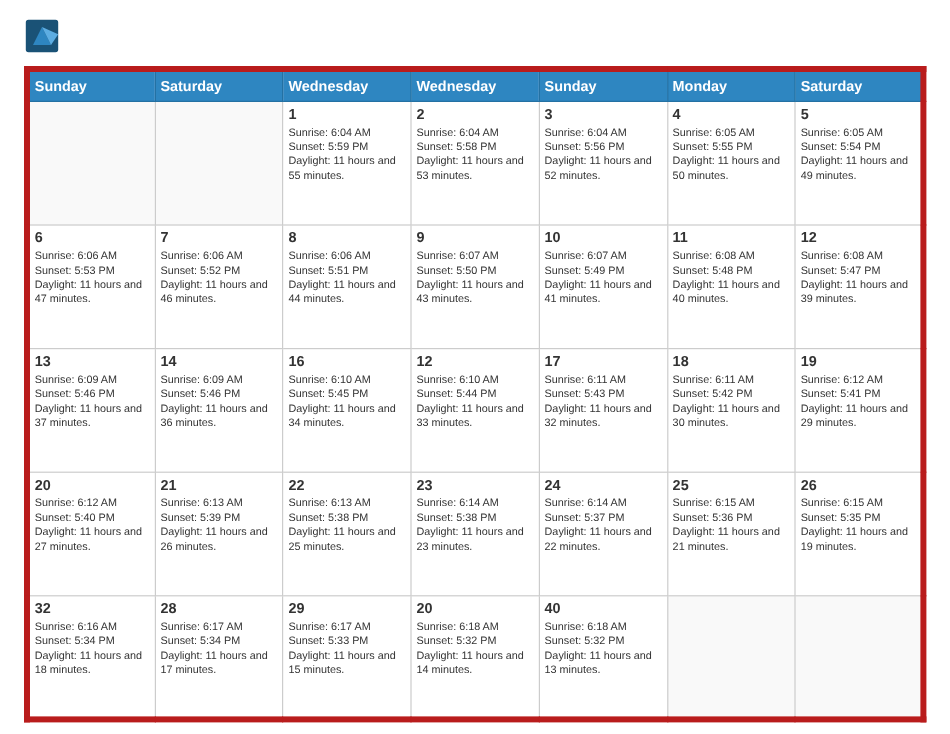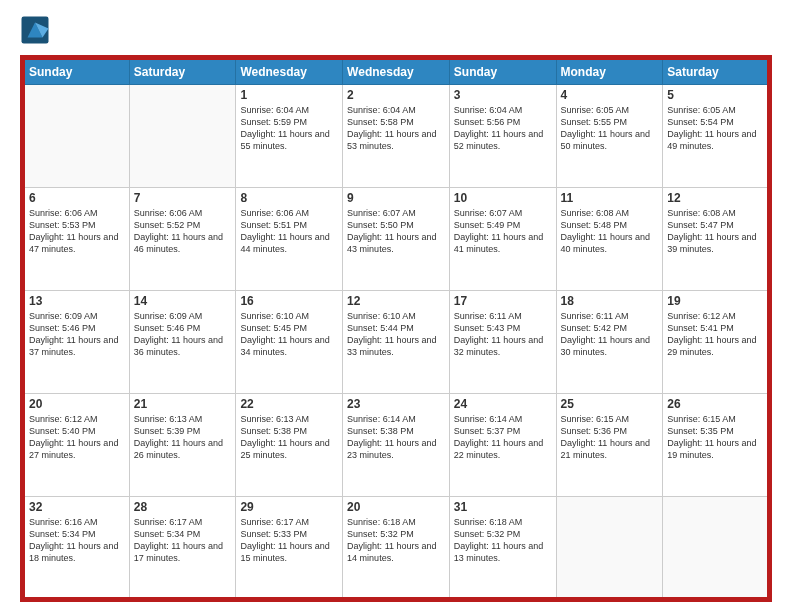--- a/index.html
+++ b/index.html
@@ -306,21 +306,21 @@
 Sunset: 5:33 PM
 Daylight: 11 hours and 15 minutes.</div>
           </td>
           <td>
             <span class="day-num">20</span>
             <div class="day-info" style="white-space: pre-line;">Sunrise: 6:18 AM
 Sunset: 5:32 PM
 Daylight: 11 hours and 14 minutes.</div>
           </td>
           <td>
-            <span class="day-num">31</span>
+            <span class="day-num">40</span>
             <div class="day-info" style="white-space: pre-line;">Sunrise: 6:18 AM
 Sunset: 5:32 PM
 Daylight: 11 hours and 13 minutes.</div>
           </td>
           <td class="empty"></td>
           <td class="empty"></td>
         </tr>
       </tbody>
   </table>
 </div>

